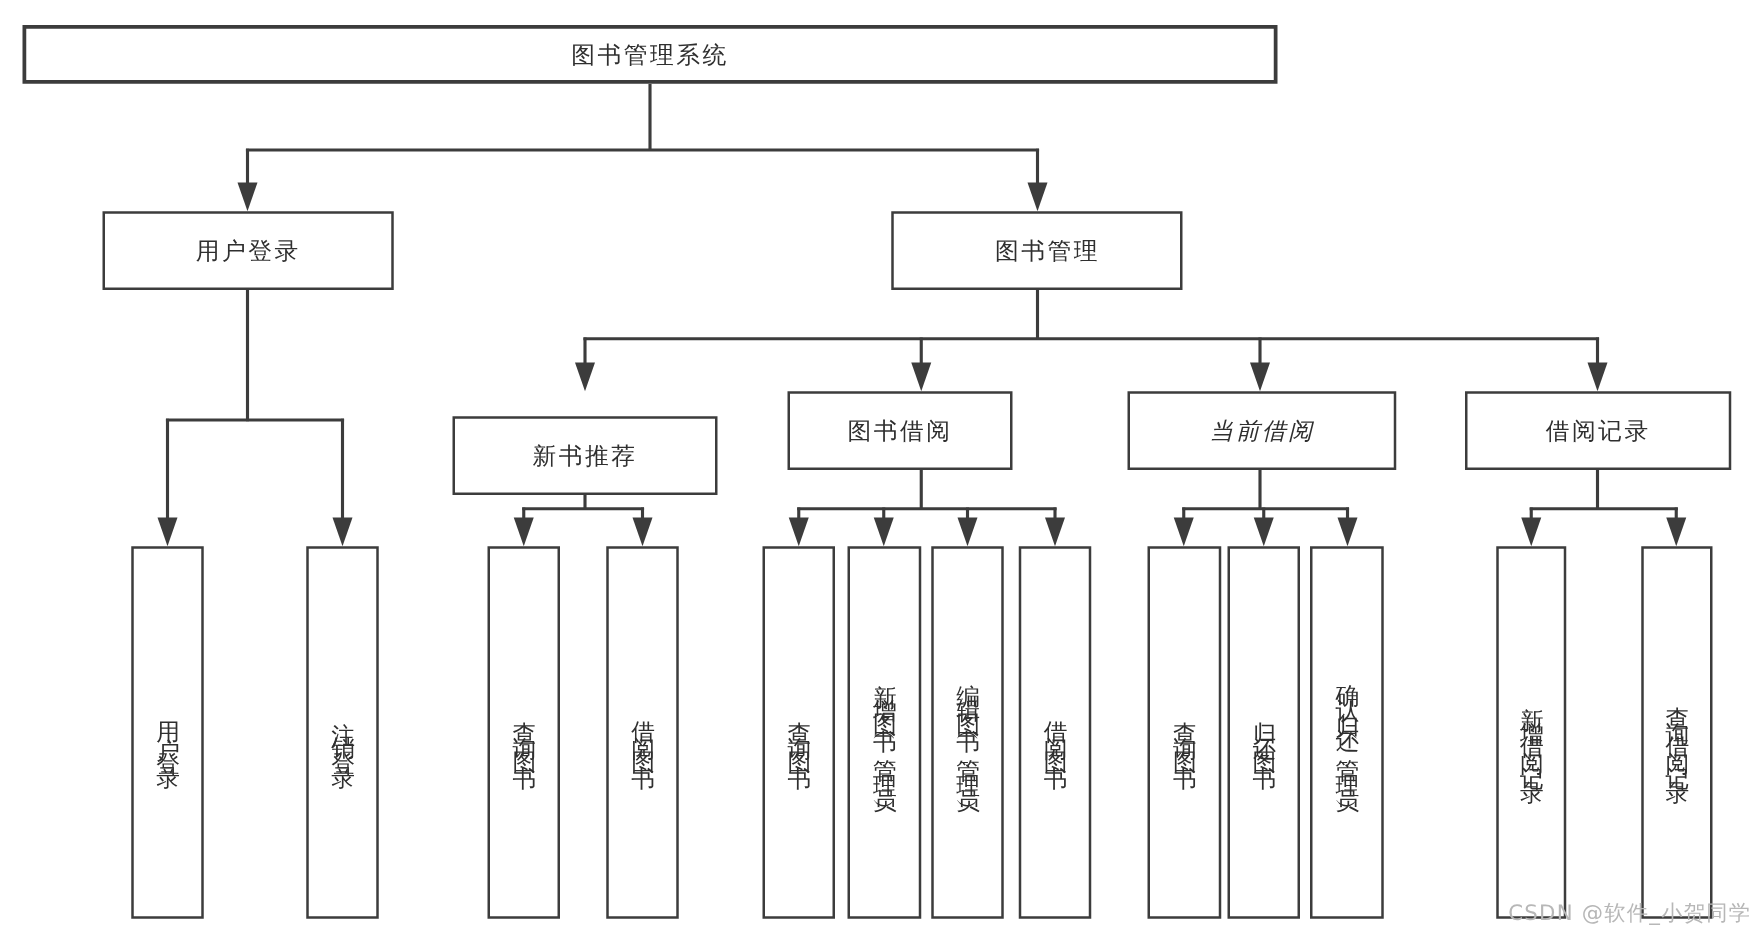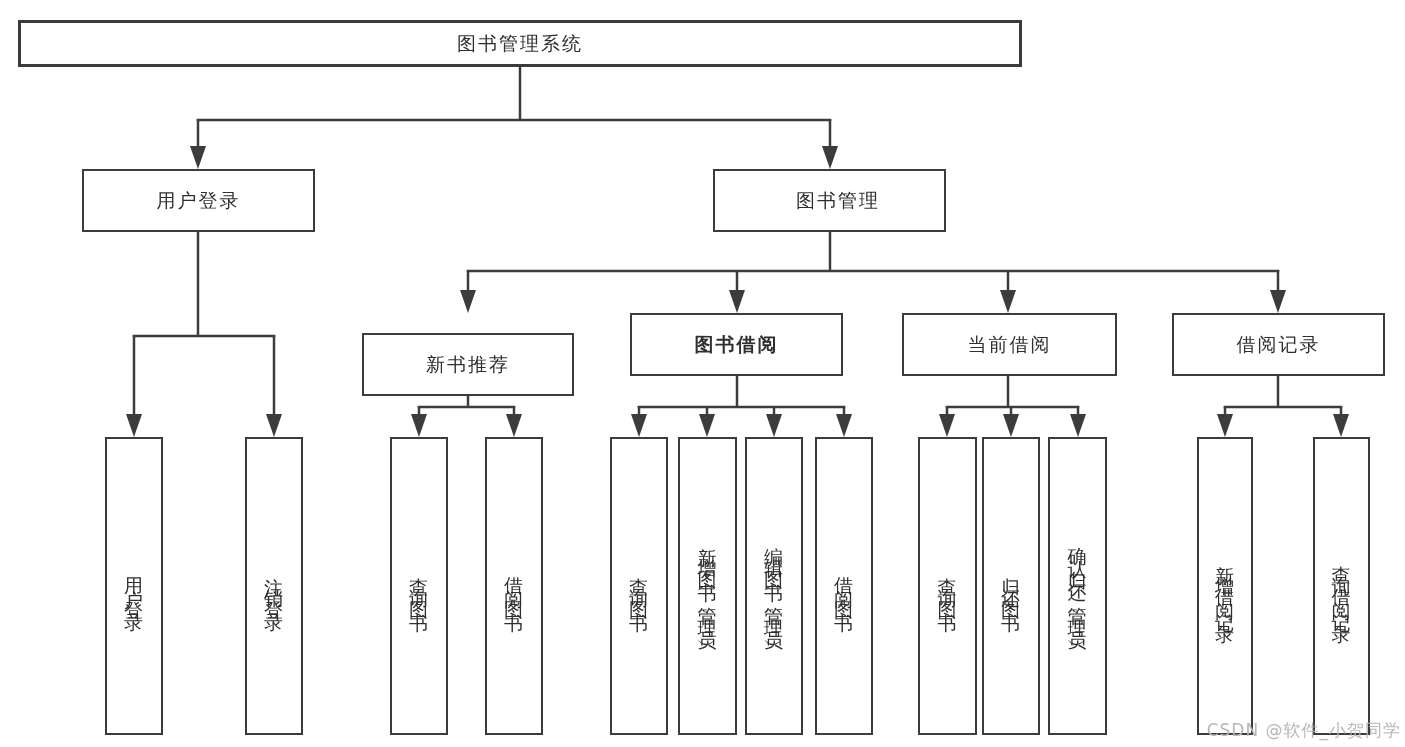--- a/index.html
+++ b/index.html
@@ -121,24 +121,24 @@
   <div class="node" style="left:82px;top:169px;width:233px;height:63px;">
     <span class="lbl">用户登录</span>
   </div>
   <div class="node" style="left:713px;top:169px;width:233px;height:63px;padding-left:17px;">
     <span class="lbl">图书管理</span>
   </div>
 
   <div class="node" style="left:362px;top:313px;width:212px;height:63px;margin-top:20px;">
     <span class="lbl">新书推荐</span>
   </div>
-  <div class="node" style="left:630px;top:313px;width:213px;height:63px;font-weight:bold;">
+  <div class="node" style="left:630px;top:313px;width:180px;height:63px;">
     <span class="lbl">图书借阅</span>
   </div>
-  <div class="node" style="left:902px;top:313px;width:215px;height:63px;">
+  <div class="node" style="left:902px;top:313px;width:215px;height:63px;font-style:italic;">
     <span class="lbl">当前借阅</span>
   </div>
   <div class="node" style="left:1172px;top:313px;width:213px;height:63px;">
     <span class="lbl">借阅记录</span>
   </div>
 
   <div class="node v" style="left:105px;top:437px;width:58px;height:298px;">
     <span class="lbl">用户登录</span>
   </div>
   <div class="node v" style="left:245px;top:437px;width:58px;height:298px;">

